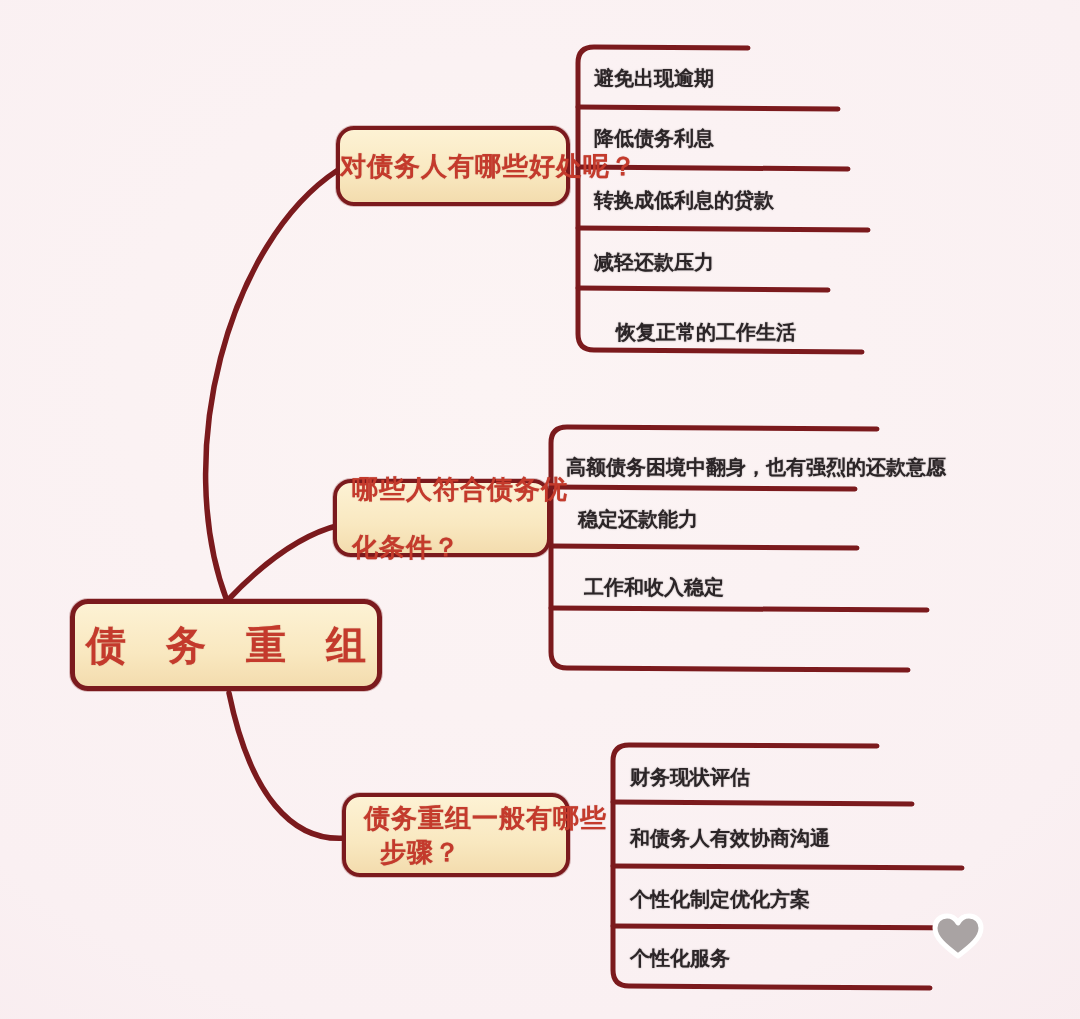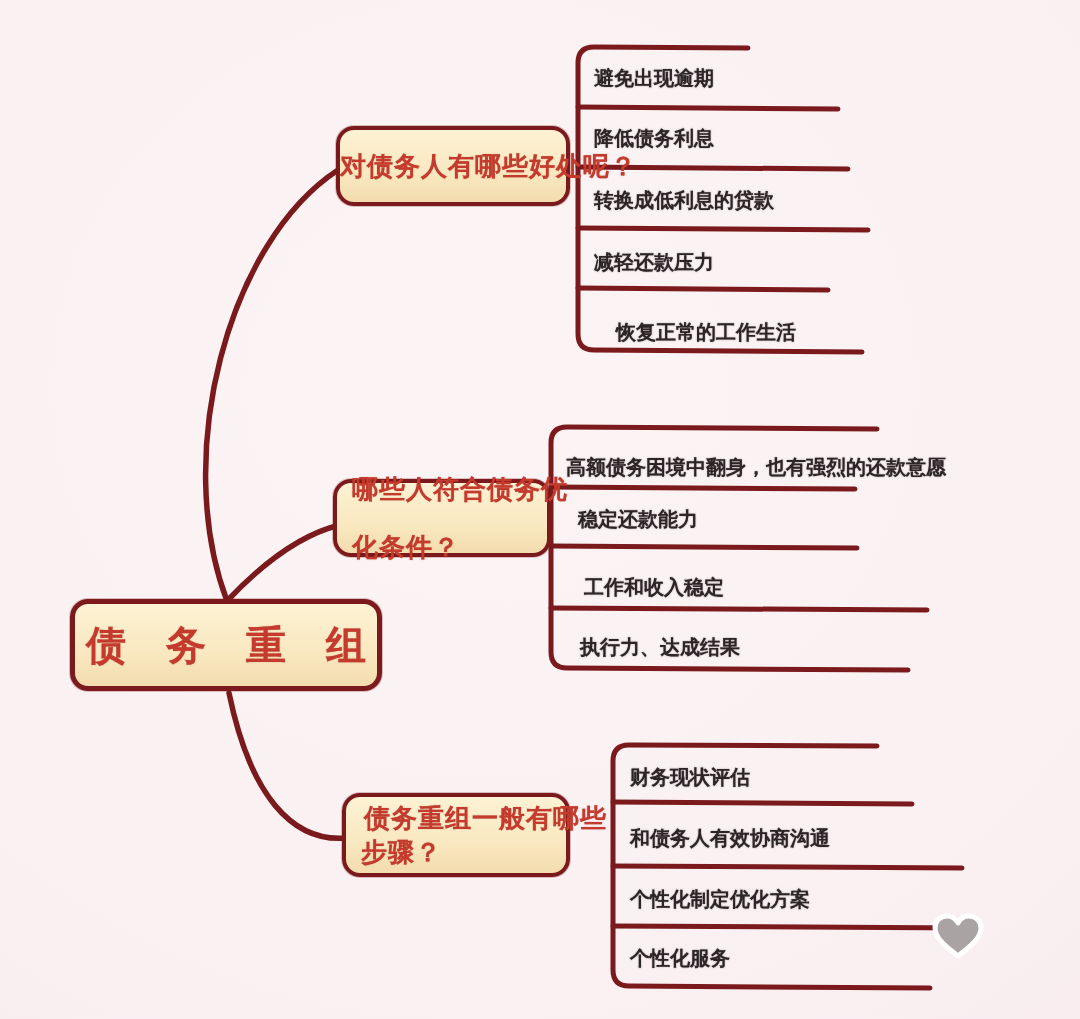--- a/index.html
+++ b/index.html
@@ -83,24 +83,23 @@
   <div class="leaf" style="left:594px;top:245px;">减轻还款压力</div>
   <div class="leaf" style="left:616px;top:307px;margin-top:8px;">恢复正常的工作生活</div>
 
   <div class="node branch-node" style="left:333px;top:479px;width:218px;height:78px;">
     <div class="branch-title pad-text">哪些人符合债务优</div>
     <div class="branch-title pad-text">化条件？</div>
   </div>
   <div class="leaf" style="left:566px;top:450px;">高额债务困境中翻身，也有强烈的还款意愿</div>
   <div class="leaf" style="left:578px;top:502px;">稳定还款能力</div>
   <div class="leaf" style="left:584px;top:570px;">工作和收入稳定</div>
-  <div class="leaf" style="left:580px;top:630px;">执行力、达成结果</div>
 
   <div class="node branch-node" style="left:342px;top:793px;width:228px;height:84px;">
     <div class="branch-title pad-text" style="padding:0 18px;">债务重组一般有哪些</div>
-    <div class="branch-title pad-text" style="padding:0 15px;">步骤？</div>
+    <div class="branch-title pad-text" style="padding:0 34px;">步骤？</div>
   </div>
   <div class="leaf" style="left:630px;top:760px;">财务现状评估</div>
   <div class="leaf" style="left:630px;top:821px;">和债务人有效协商沟通</div>
   <div class="leaf" style="left:630px;top:882px;">个性化制定优化方案</div>
   <div class="leaf" style="left:630px;top:941px;">个性化服务</div>
 
 </div>
 
 </body></html>

